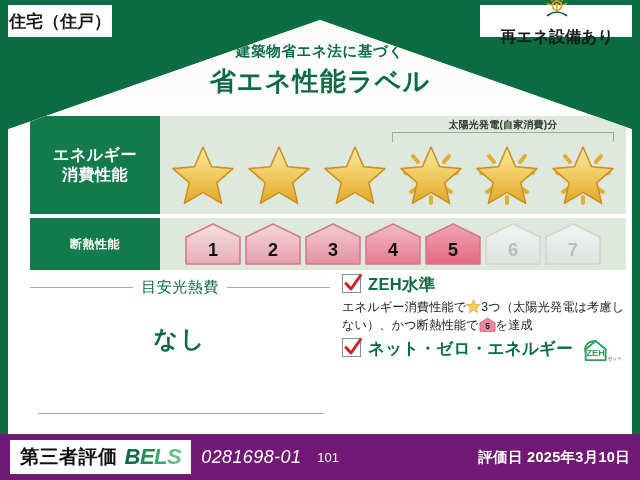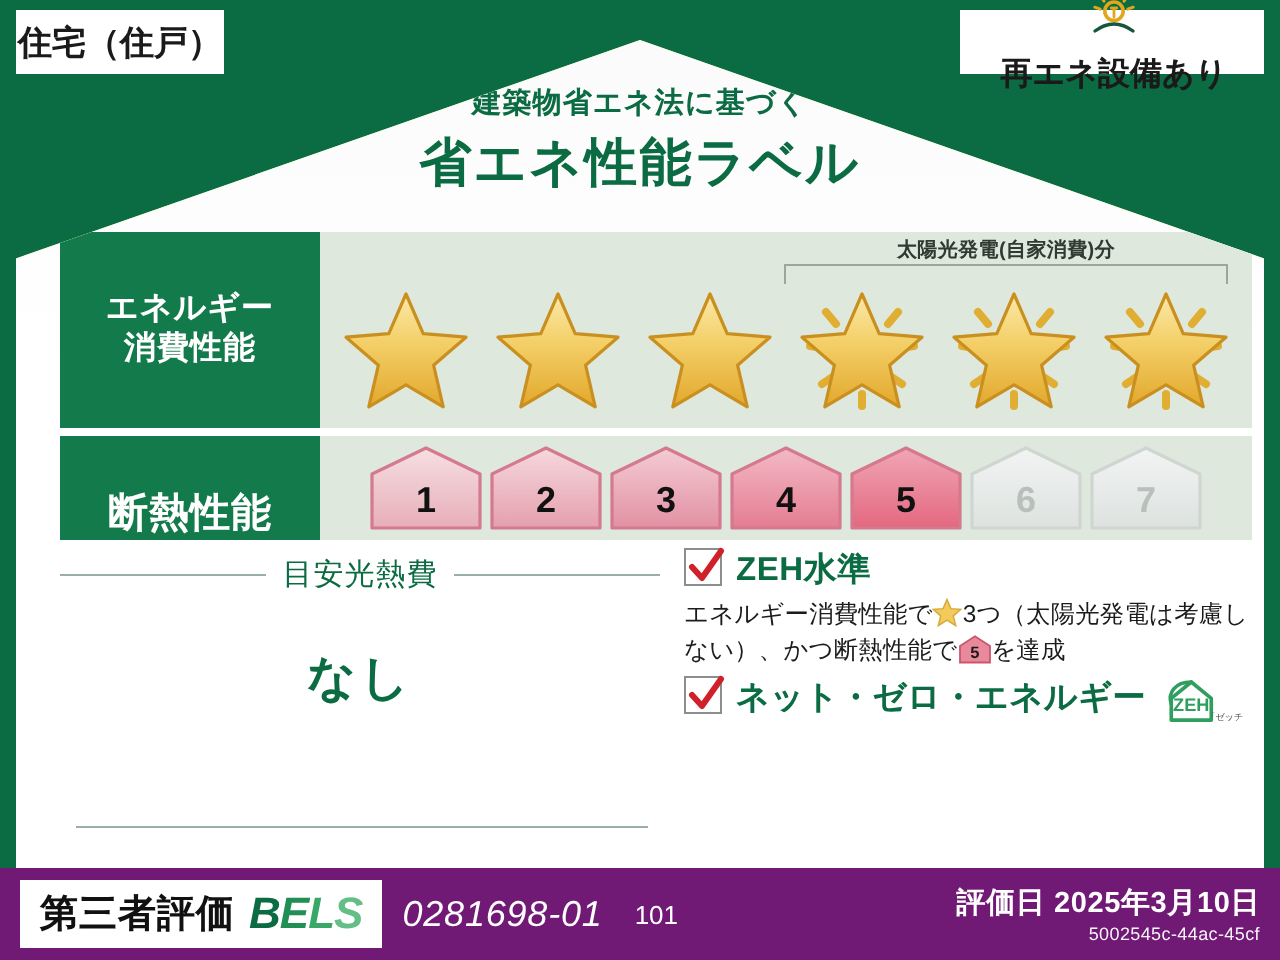--- a/index.html
+++ b/index.html
@@ -86,21 +86,21 @@
     letter-spacing: .5px;
   }
   #row-energy { height: 98px; }
   #row-energy .cap { width: 130px; height: 98px; font-size: 16px; }
   #row-energy .panel {
     position: absolute; left: 130px; top: 0;
     width: 466px; height: 98px;
     background: #dfe8dc;
   }
   #row-insul { height: 52px; margin-top: 4px; }
-  #row-insul .cap { width: 130px; height: 52px; font-size: 20px; justify-content: flex-end; }
+  #row-insul .cap { width: 130px; height: 52px; font-size: 12px; }
   #row-insul .panel {
     position: absolute; left: 130px; top: 0;
     width: 466px; height: 52px;
     background: #dfe8dc;
   }
 
   
   #solar-note {
     position: absolute;
     left: 232px; top: 2px;
@@ -542,17 +542,16 @@
       <span id="bels-ja">第三者評価</span>
       <span id="bels-en"><span class="b1">B</span><span class="b2">E</span><span class="b3">L</span><span class="b4">S</span></span>
     </div>
     <span id="cert-no">0281698-01</span>
     <span id="cert-unit">101</span>
     <div id="eval-block">
       <div id="eval-date">
         <span>評価日</span>
         <span>2025年3月10日</span>
       </div>
-      <div id="eval-id">5002545c-44ac-45cf</div>
     </div>
   </div>
 
 </div>
 
 </body></html>

